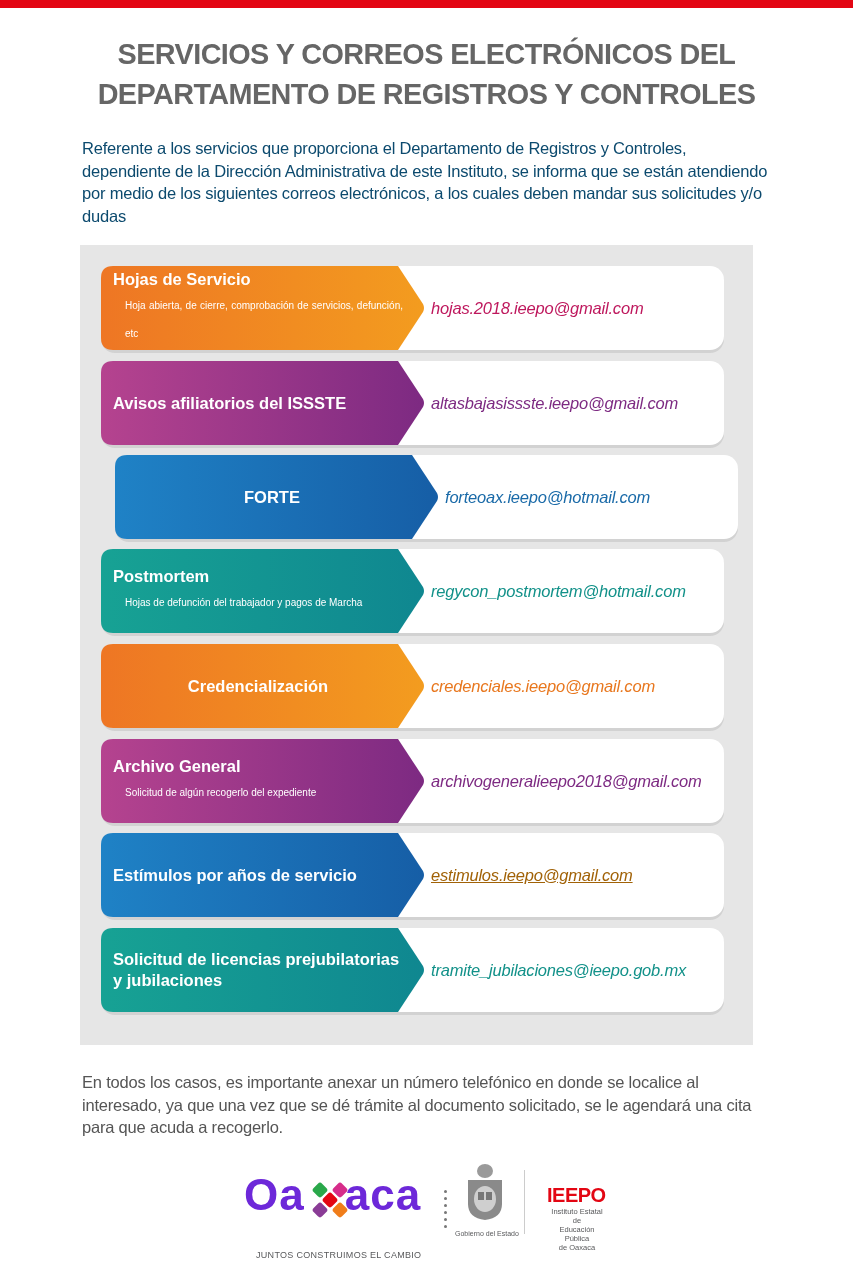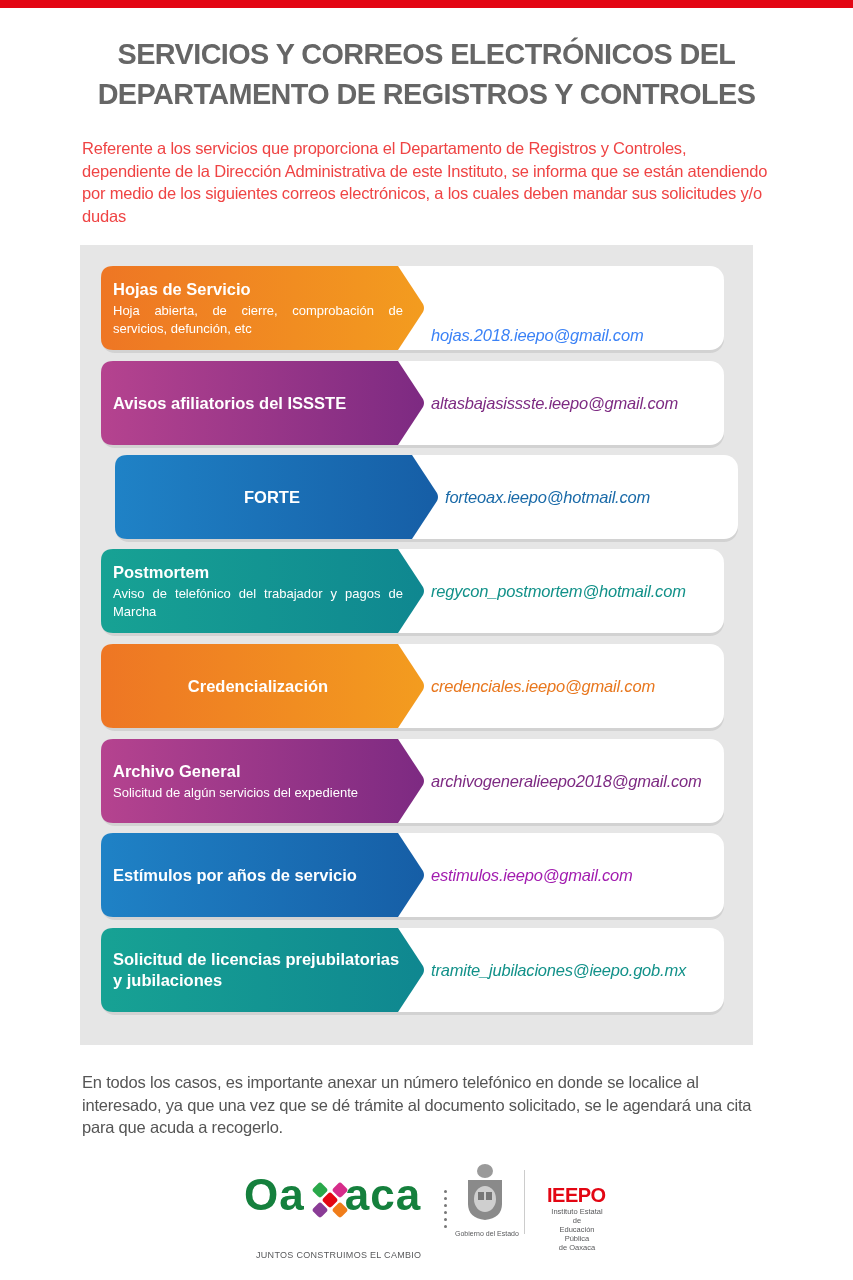--- a/index.html
+++ b/index.html
@@ -6,44 +6,44 @@
     html, body { width: 853px; height: 1280px; background: #ffffff; overflow: hidden; }
     body { font-family: "Liberation Sans", "DejaVu Sans", sans-serif; position: relative; }
 
     .top-bar { position: absolute; left: 0; top: 0; width: 853px; height: 8px; background: #e30613; }
 
     .title { position: absolute; left: 0; top: 34px; width: 853px; text-align: center;
       font-family: "Liberation Sans", sans-serif; font-weight: bold; color: #666666;
       font-size: 30px; line-height: 40px; letter-spacing: -0.6px; transform: scaleX(0.96); }
 
     .intro { position: absolute; left: 82px; top: 137px; width: 690px;
-      font-size: 16.5px; line-height: 22.5px; color: #ef4444; letter-spacing: -0.2px; }
+      font-size: 16.5px; line-height: 22.5px; color: #0c4a6e; letter-spacing: -0.2px; }
 
     .panel { position: absolute; left: 80px; top: 245px; width: 673px; height: 800px; background: #e6e6e6; }
 
     .row { position: absolute; left: 101px; width: 623px; height: 84px; }
     .row .card { position: absolute; left: 0; top: 0; width: 623px; height: 84px; background: #ffffff;
       border-radius: 14px; box-shadow: 0 3px 0 #d2d2d2; }
     .row .tag { position: absolute; left: 0; top: 0; width: 325px; height: 64px; }
     .row .tag svg { position: absolute; left: 0; top: 0; }
     .row .tag-content { position: absolute; left: 12px; top: 0; width: 290px; height: 84px;
       color: #ffffff; display: flex; flex-direction: column; justify-content: center; }
     .row .tag-title { font-weight: bold; font-size: 16.5px; line-height: 21px; }
-    .row .tag-desc { font-size: 13px; line-height: 18px; text-align: justify; margin-top: 2px; }
+    .row .tag-desc { font-size: 10px; line-height: 28px; text-align: justify; margin-top: 2px; margin-left: 12px; }
     .row .tag-content.centered { align-items: center; text-align: center; }
     .row .tag-content.centered .tag-title { font-size: 16.5px; }
     .row .email { position: absolute; left: 330px; top: 0; height: 84px; display: flex; align-items: center;
       font-style: italic; font-size: 16.5px; letter-spacing: -0.2px; }
 
     .footer-text { position: absolute; left: 82px; top: 1071px; width: 700px;
       font-size: 16.5px; line-height: 22.5px; color: #555555; letter-spacing: -0.2px; }
 
     .logos { position: absolute; left: 0; top: 1160px; width: 853px; height: 90px; }
     .oaxaca-word { position: absolute; left: 244px; top: 13px; font-weight: bold; font-size: 44px;
-      color: #15803d; letter-spacing: 1px; line-height: 44px; }
+      color: #6d28d9; letter-spacing: 1px; line-height: 44px; }
     .oaxaca-x { position: absolute; left: 311px; top: 21px; width: 38px; height: 38px; }
     .oaxaca-tag { position: absolute; left: 256px; top: 64px; font-size: 9px; color: #58595b; letter-spacing: 0.3px; margin-top: 26px; }
     .dots { position: absolute; left: 444px; top: 30px; width: 4px; height: 40px; }
     .dots span { display: block; width: 3px; height: 3px; background: #777; border-radius: 50%; margin-bottom: 4px; }
     .shield { position: absolute; left: 462px; top: 2px; width: 46px; height: 60px; }
     .gob-label { position: absolute; left: 455px; top: 70px; font-size: 7px; color: #58595b; }
     .vsep { position: absolute; left: 524px; top: 10px; width: 1px; height: 64px; background: #cccccc; }
     .ieepo { position: absolute; left: 547px; top: 24px; font-weight: bold; font-size: 20px; color: #e30613; letter-spacing: -0.5px; }
     .ieepo-sub { position: absolute; left: 547px; top: 47px; font-size: 7.5px; line-height: 9px; color: #58595b; text-align: center; width: 60px; }
   </style>
@@ -72,21 +72,21 @@
               <stop offset="1" stop-color="#f39c1f"></stop>
             </linearGradient>
           </defs>
           <path d="M12 0 H297 L322 38 Q324 42 322 46 L297 84 H12 Q0 84 0 72 V12 Q0 0 12 0 Z" fill="url(#g0)"></path>
         </svg>
         <div class="tag-content">
           <div class="tag-title">Hojas de Servicio</div>
           <div class="tag-desc">Hoja abierta, de cierre, comprobación de servicios, defunción, etc</div>
         </div>
       </div>
-      <a class="email" style="color: #3b82f6; margin-top: 27px;">hojas.2018.ieepo@gmail.com</a>
+      <a class="email" style="color: #be185d;">hojas.2018.ieepo@gmail.com</a>
     </div>
     <div class="row" style="top: 361px; padding-left: 18px;">
       <div class="card"></div>
       <div class="tag">
         <svg width="325" height="84" viewBox="0 0 325 84">
           <defs>
             <linearGradient id="g1" x1="0" x2="1" y1="0" y2="0">
               <stop offset="0" stop-color="#b5438f"></stop>
               <stop offset="1" stop-color="#7d2a82"></stop>
             </linearGradient>
@@ -124,21 +124,21 @@
           <defs>
             <linearGradient id="g3" x1="0" x2="1" y1="0" y2="0">
               <stop offset="0" stop-color="#17a294"></stop>
               <stop offset="1" stop-color="#0f8790"></stop>
             </linearGradient>
           </defs>
           <path d="M12 0 H297 L322 38 Q324 42 322 46 L297 84 H12 Q0 84 0 72 V12 Q0 0 12 0 Z" fill="url(#g3)"></path>
         </svg>
         <div class="tag-content">
           <div class="tag-title">Postmortem</div>
-          <div class="tag-desc">Aviso de telefónico del trabajador y pagos de Marcha</div>
+          <div class="tag-desc">Hojas de defunción del trabajador y pagos de Marcha</div>
         </div>
       </div>
       <a class="email" style="color: rgb(18, 145, 137);">regycon_postmortem@hotmail.com</a>
     </div>
     <div class="row" style="top: 644px;">
       <div class="card"></div>
       <div class="tag">
         <svg width="325" height="84" viewBox="0 0 325 84">
           <defs>
             <linearGradient id="g4" x1="0" x2="1" y1="0" y2="0">
@@ -161,42 +161,42 @@
           <defs>
             <linearGradient id="g5" x1="0" x2="1" y1="0" y2="0">
               <stop offset="0" stop-color="#b5438f"></stop>
               <stop offset="1" stop-color="#7d2a82"></stop>
             </linearGradient>
           </defs>
           <path d="M12 0 H297 L322 38 Q324 42 322 46 L297 84 H12 Q0 84 0 72 V12 Q0 0 12 0 Z" fill="url(#g5)"></path>
         </svg>
         <div class="tag-content">
           <div class="tag-title">Archivo General</div>
-          <div class="tag-desc">Solicitud de algún servicios del expediente</div>
+          <div class="tag-desc">Solicitud de algún recogerlo del expediente</div>
         </div>
       </div>
       <a class="email" style="color: rgb(125, 42, 130);">archivogeneralieepo2018@gmail.com</a>
     </div>
     <div class="row" style="top: 833px; border-radius: 17px;">
       <div class="card"></div>
       <div class="tag">
         <svg width="325" height="84" viewBox="0 0 325 84">
           <defs>
             <linearGradient id="g6" x1="0" x2="1" y1="0" y2="0">
               <stop offset="0" stop-color="#1f82c6"></stop>
               <stop offset="1" stop-color="#165ea6"></stop>
             </linearGradient>
           </defs>
           <path d="M12 0 H297 L322 38 Q324 42 322 46 L297 84 H12 Q0 84 0 72 V12 Q0 0 12 0 Z" fill="url(#g6)"></path>
         </svg>
         <div class="tag-content">
           <div class="tag-title">Estímulos por años de servicio</div>
         </div>
       </div>
-      <a class="email" style="color: #a21caf;">estimulos.ieepo@gmail.com</a>
+      <a class="email" style="color: #a16207; text-decoration: underline;">estimulos.ieepo@gmail.com</a>
     </div>
     <div class="row" style="top: 928px;">
       <div class="card"></div>
       <div class="tag">
         <svg width="325" height="84" viewBox="0 0 325 84">
           <defs>
             <linearGradient id="g7" x1="0" x2="1" y1="0" y2="0">
               <stop offset="0" stop-color="#17a294"></stop>
               <stop offset="1" stop-color="#0f8790"></stop>
             </linearGradient>

